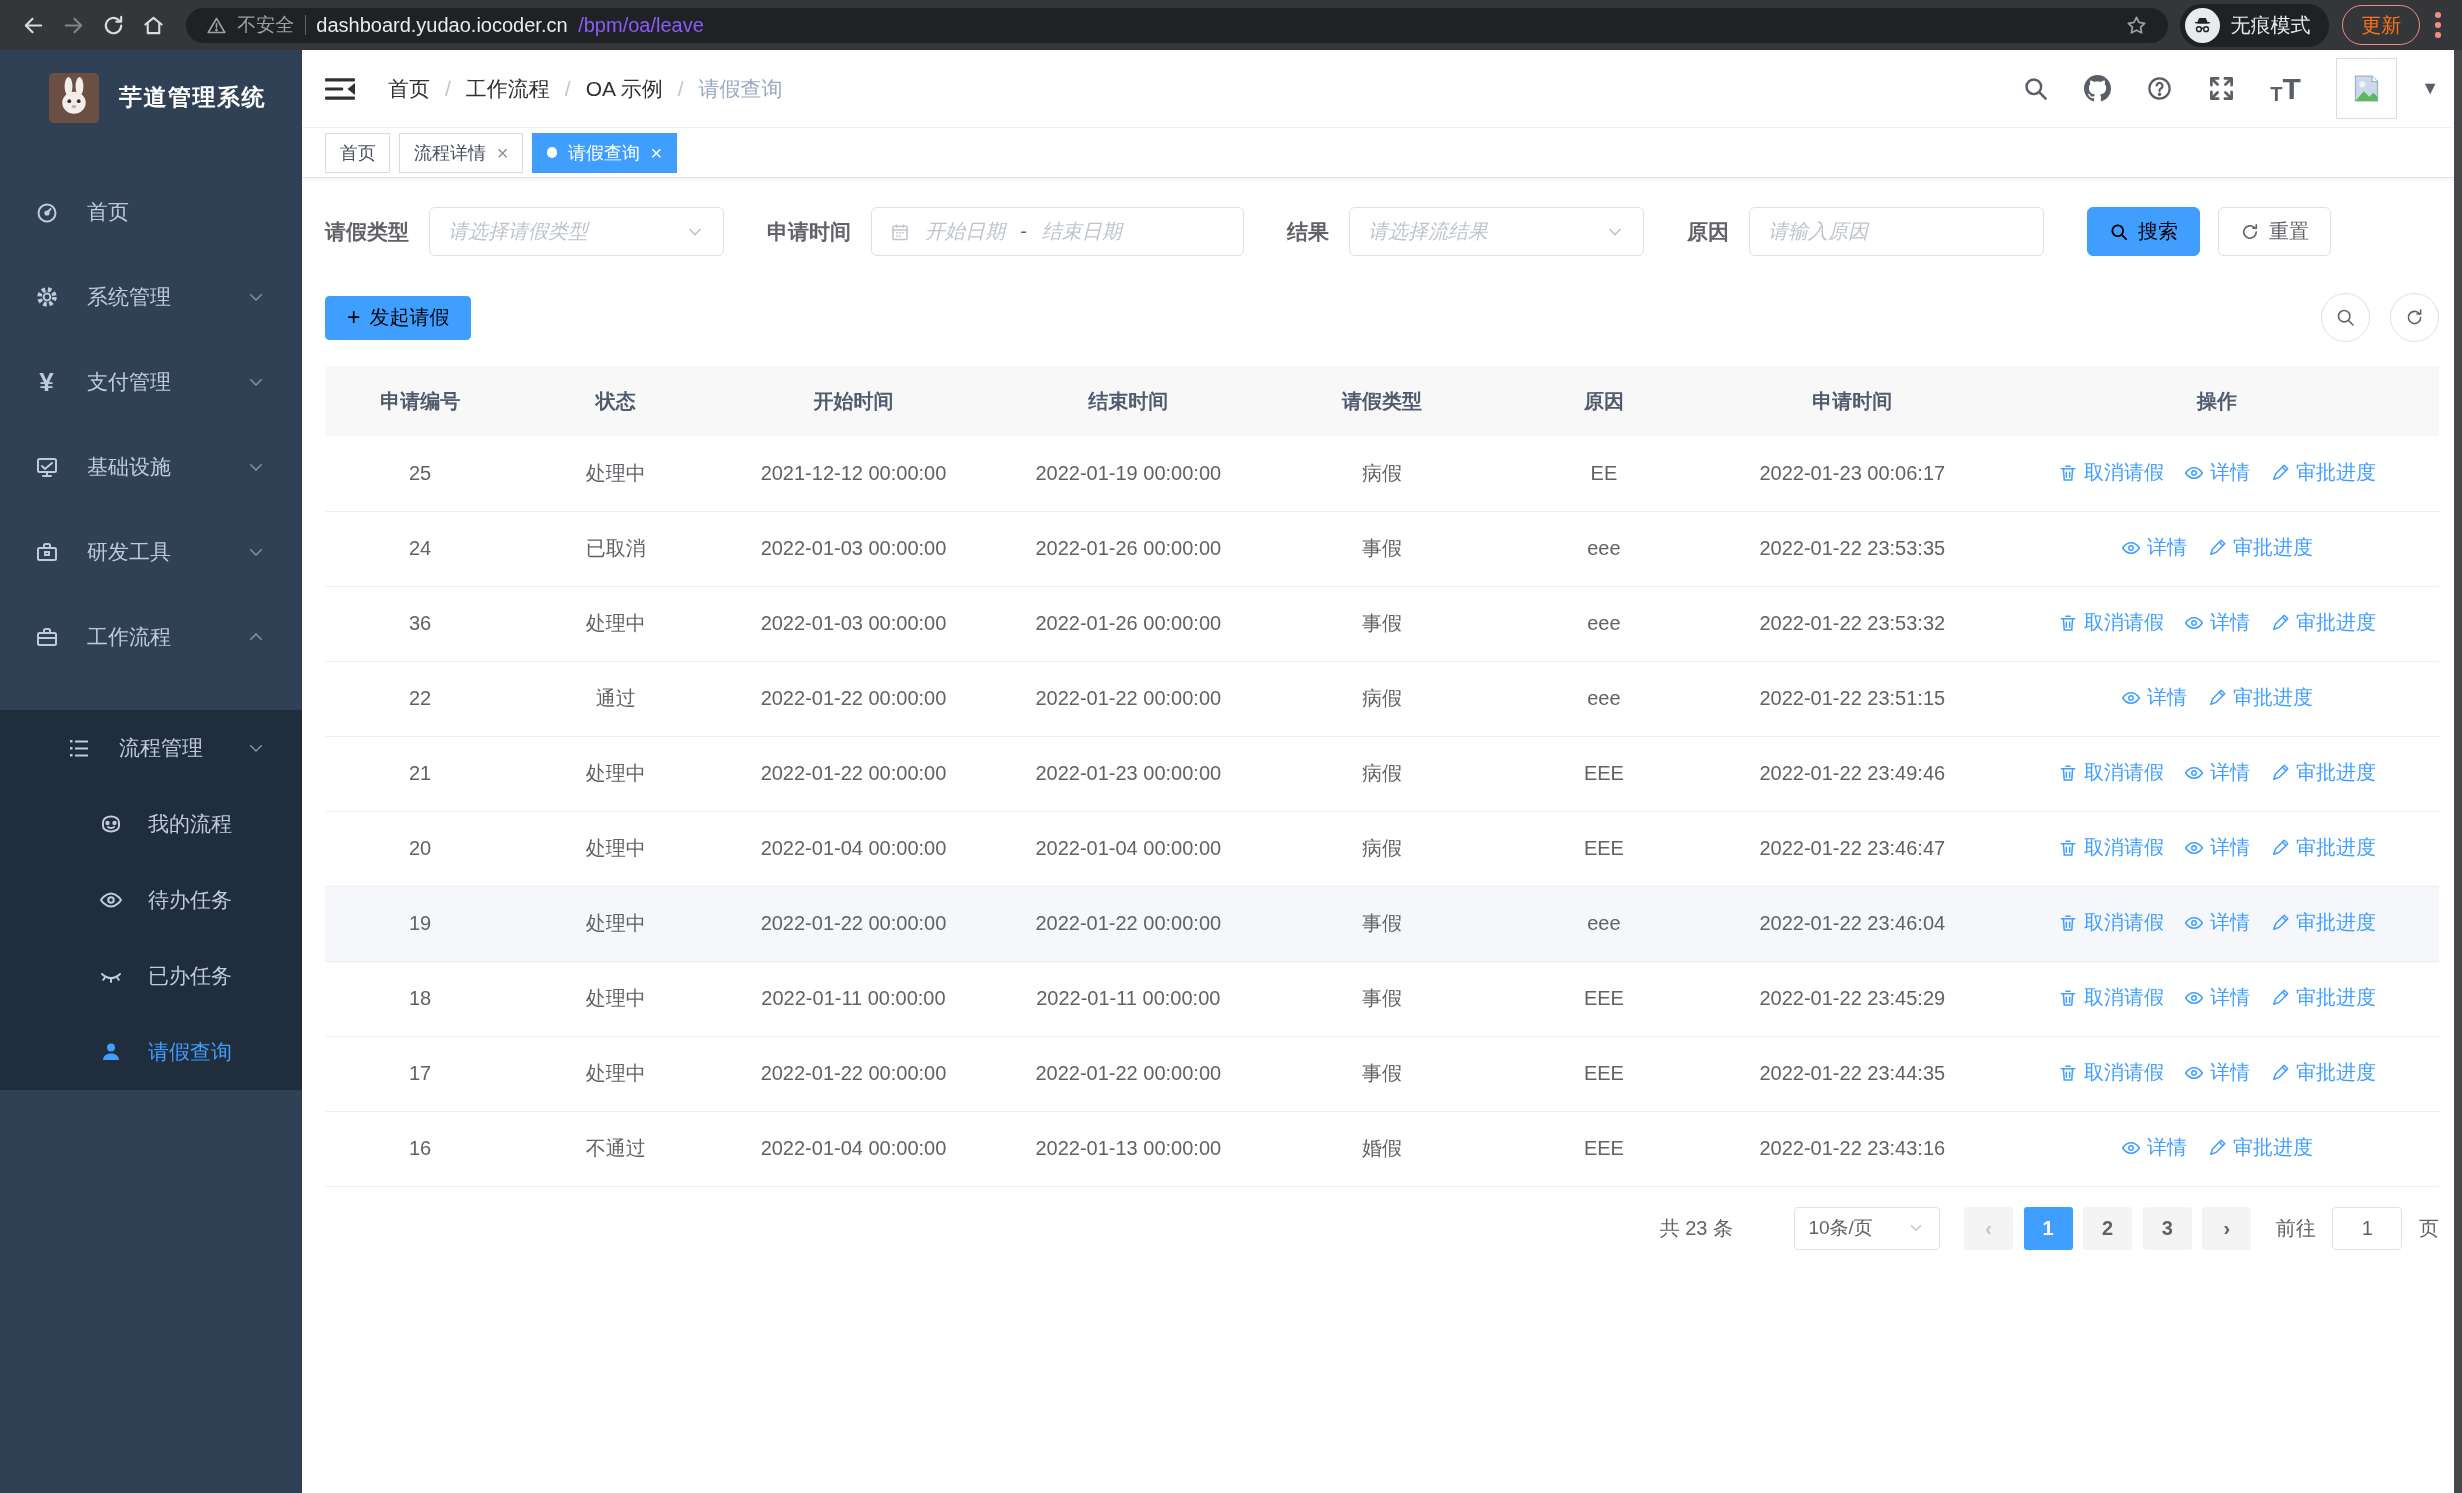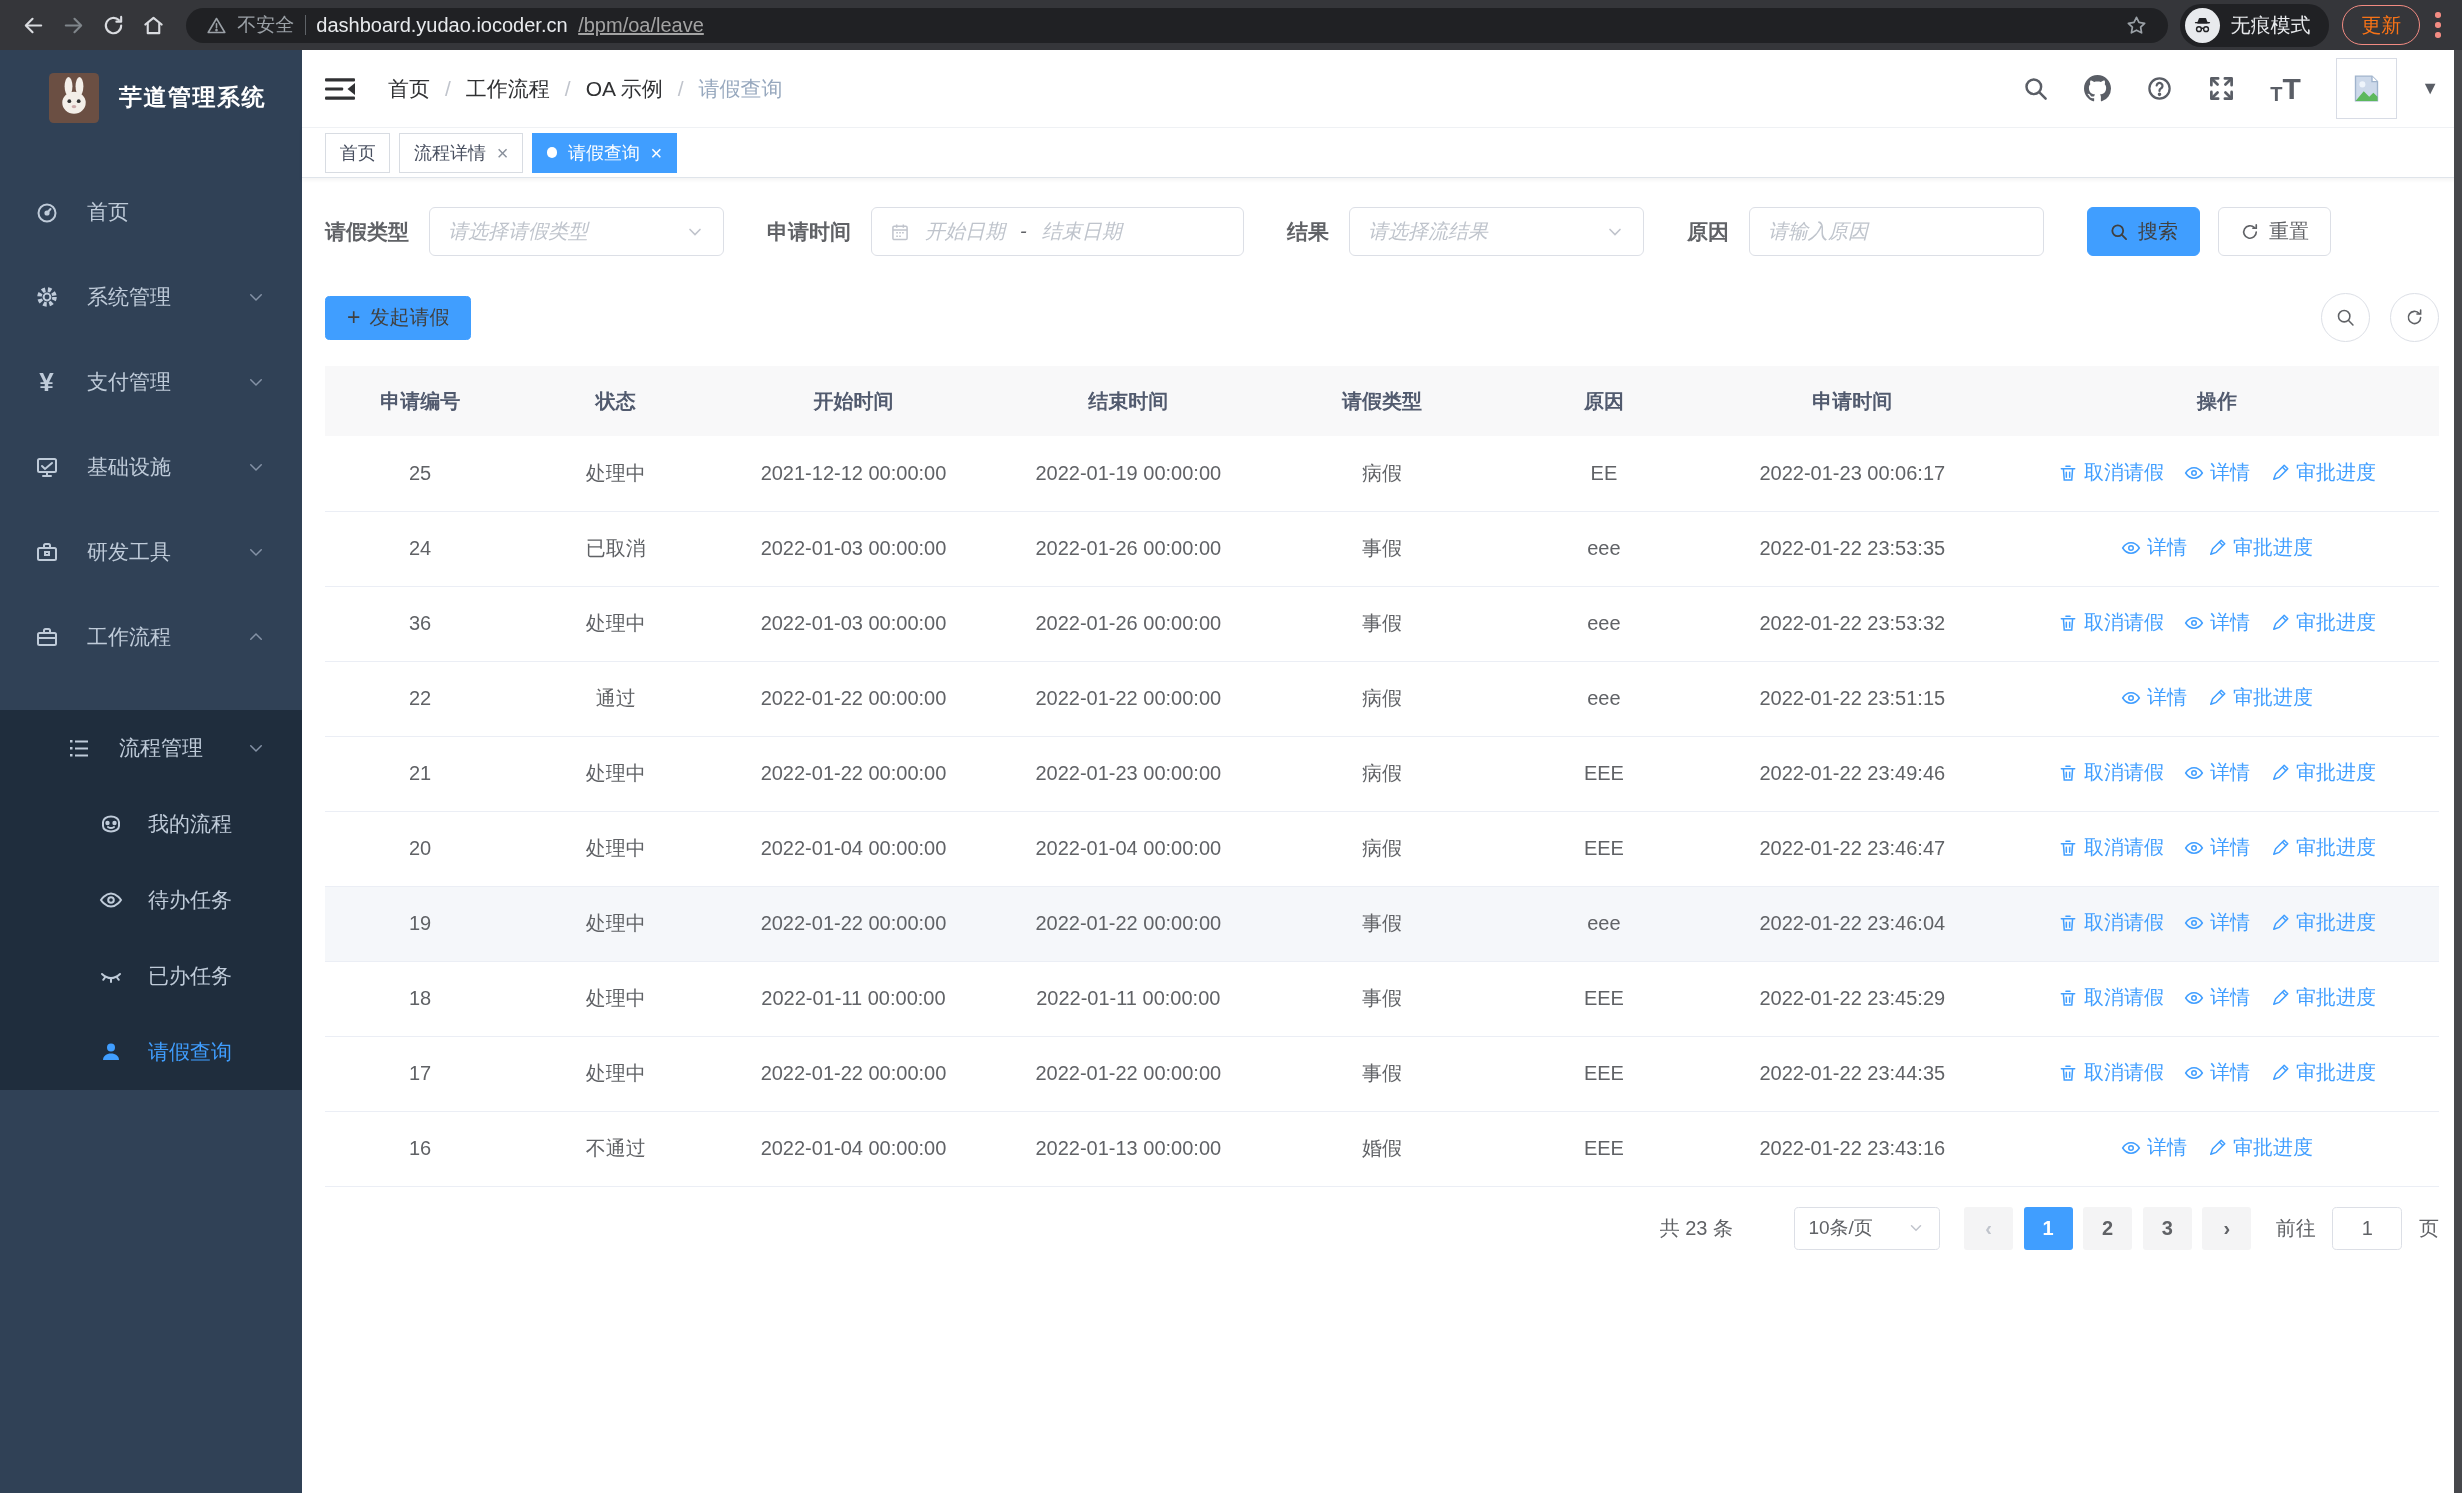--- a/index.html
+++ b/index.html
@@ -9,21 +9,21 @@
 
   
   .chrome { height:50px; background:#35363a; display:flex; align-items:center; padding:0 13.7px; }
   .nav-ic { width:40px; height:40px; display:flex; align-items:center; justify-content:center; color:#dadce0; flex:none; }
   .nav-ic svg { width:23px; height:23px; }
   .nav-ic.dim { color:#80868b; }
   .url-pill { flex:1; height:35px; background:#202124; border-radius:18px; display:flex; align-items:center; padding:0 20px; margin:0 12px; gap:10.6px; min-width:0; }
   .sec-label { color:#9aa0a6; font-size:19px; white-space:nowrap; }
   .url-div { width:0.8px; height:20px; background:#5f6368; }
   .url-host { color:#e8eaed; font-size:20px; white-space:nowrap; }
-  .url-path { color:#a3a3a3; font-size:20px; white-space:nowrap;text-decoration:underline; }
+  .url-path { color:#8b5cf6; font-size:20px; white-space:nowrap; }
   .url-star { margin-left:auto; color:#9aa0a6; }
   .incog { height:43px; background:#202124; border-radius:21px; display:flex; align-items:center; gap:10.6px; padding:0 18px 0 4.6px; flex:none; }
   .incog-circle { width:35px; height:35px; border-radius:50%; background:#e8eaed; display:flex; align-items:center; justify-content:center; }
   .incog-circle svg { width:23px; height:23px; }
   .incog-label { color:#e8eaed; font-size:20px; white-space:nowrap; }
   .update-btn { margin:0 7.6px 0 13.7px; border:1.5px solid #f28b82; color:#f97316; border-radius:21px; height:40px; padding:0 18px; display:flex; align-items:center; font-size:20px; flex:none; white-space:nowrap; }
   .kebab { display:flex; flex-direction:column; gap:4.6px; padding:0 7.6px; flex:none; }
   .kebab i { width:5.3px; height:5.3px; border-radius:50%; background:#f28b82; }
 
   
@@ -82,21 +82,21 @@
   .field .chevron { margin-left:auto; color:#c0c4cc; }
   .field .chevron svg, .field .cal svg { width:20px; height:20px; }
   .f-select { width:295px; }
   .f-date { width:373px; gap:15px; justify-content:flex-start; }
   .f-date .dash { color:#606266; }
   .f-input { width:295px; }
   .cal { color:#c0c4cc; }
 
   .btn { height:49px; border-radius:6px; font-size:20px; display:inline-flex; align-items:center; gap:9px; padding:0 21px; cursor:pointer; white-space:nowrap; }
   .btn svg { width:20px; height:20px; }
-  .btn-primary { background:#409eff; color:#404040; border:0.8px solid #409eff; }
+  .btn-primary { background:#409eff; color:#000000; border:0.8px solid #409eff; }
   .btn-plain { background:#fff; color:#606266; border:0.8px solid #dcdfe6; }
   .btn-reset { margin-left:18px; }
 
   .toolbar { margin-top:37px; display:flex; align-items:center; }
   .btn-create { height:44px; border-radius:4.6px; }
   .plus-glyph { font-size:23px; line-height:1; }
   .circle-btns { margin-left:auto; display:flex; gap:20px; }
   .circle-btn { width:49px; height:49px; border-radius:50%; border:0.8px solid #dcdfe6; display:flex; align-items:center; justify-content:center; color:#606266; background:#fff; cursor:pointer; }
   .circle-btn svg { width:21px; height:21px; }
 

